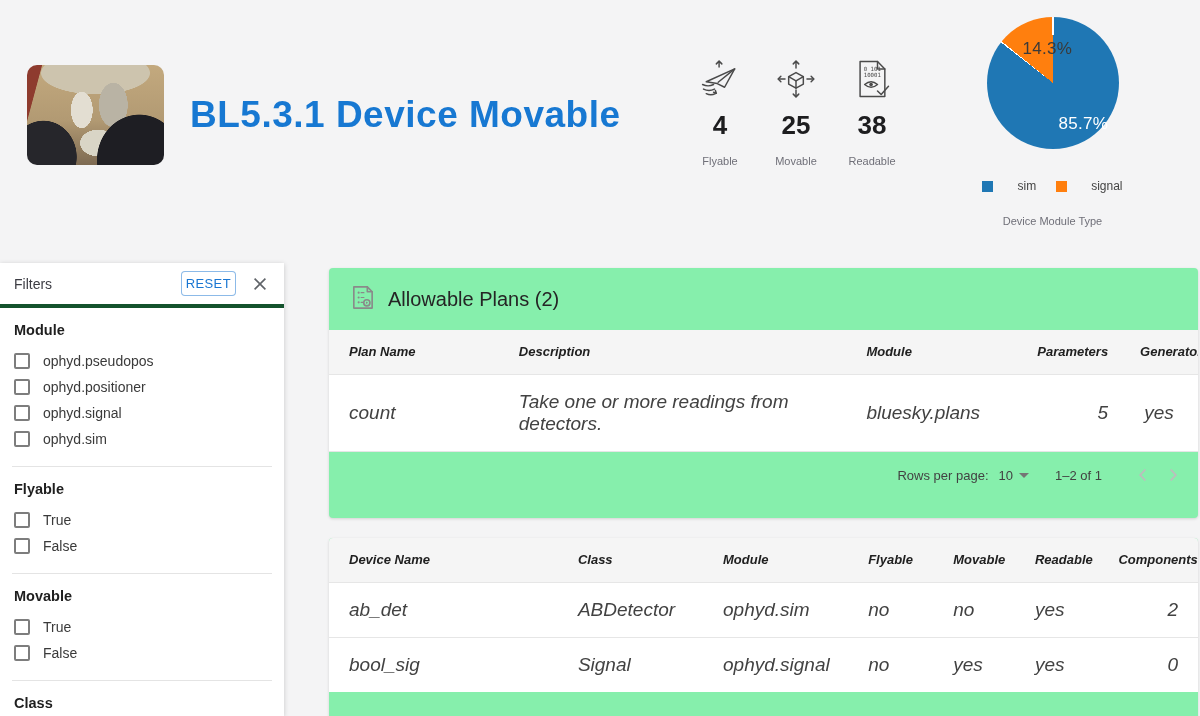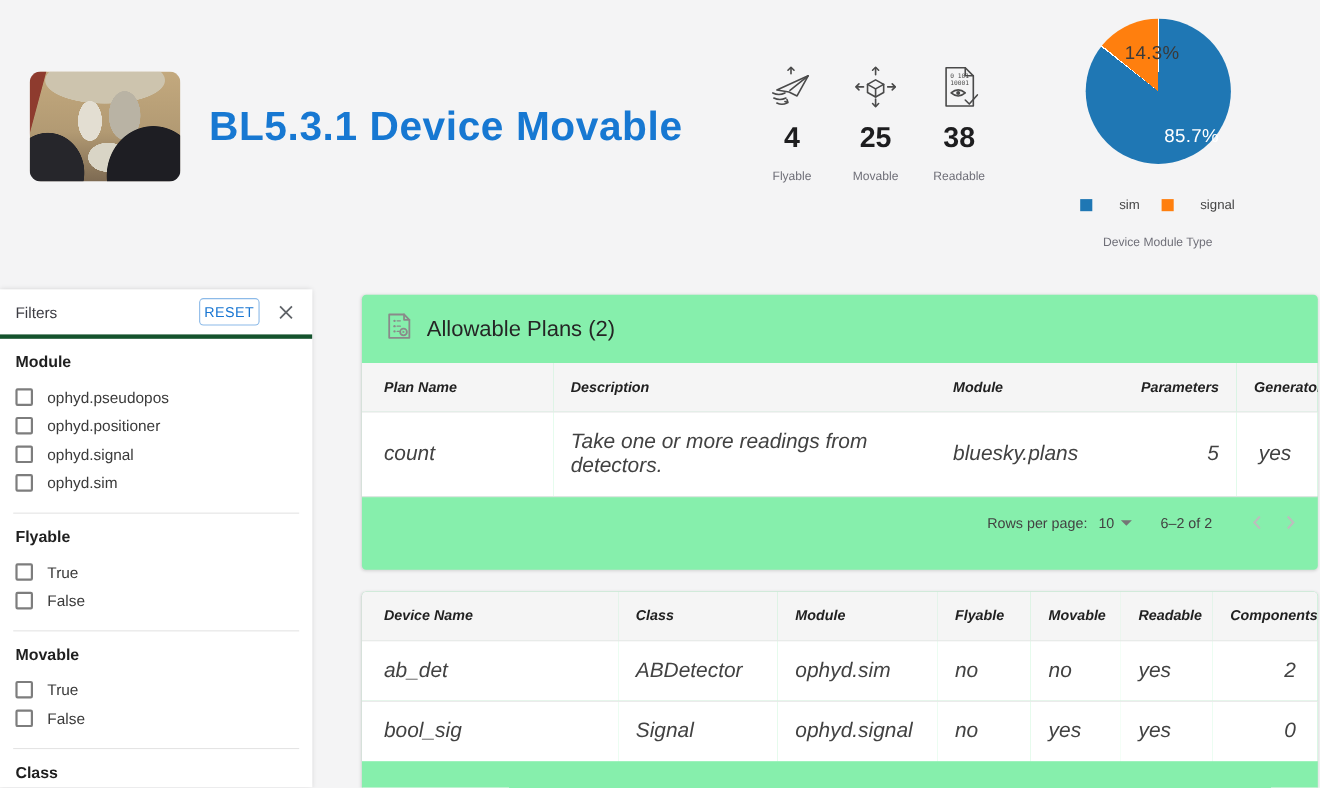--- a/index.html
+++ b/index.html
@@ -316,21 +316,21 @@
         <td class="al-c">yes</td>
       </tr>
     </tbody>
   </table>
   <div class="pagination">
     <span class="rpp-label">Rows per page:</span>
     <span class="rpp-select">
       <span>10</span>
       <span class="caret"></span>
     </span>
-    <span class="range">6–2 of 2</span>
+    <span class="range">1–2 of 1</span>
     <span class="chev">
       <svg width="22" height="22" viewBox="0 0 24 24" fill="none" stroke="#bdbdbd" stroke-width="2">
           <path d="M14.5 6 L9 12 L14.5 18"></path>
         </svg>
     </span>
     <span class="chev">
       <svg width="22" height="22" viewBox="0 0 24 24" fill="none" stroke="#bdbdbd" stroke-width="2">
           <path d="M9.5 6 L15 12 L9.5 18"></path>
         </svg>
     </span>

